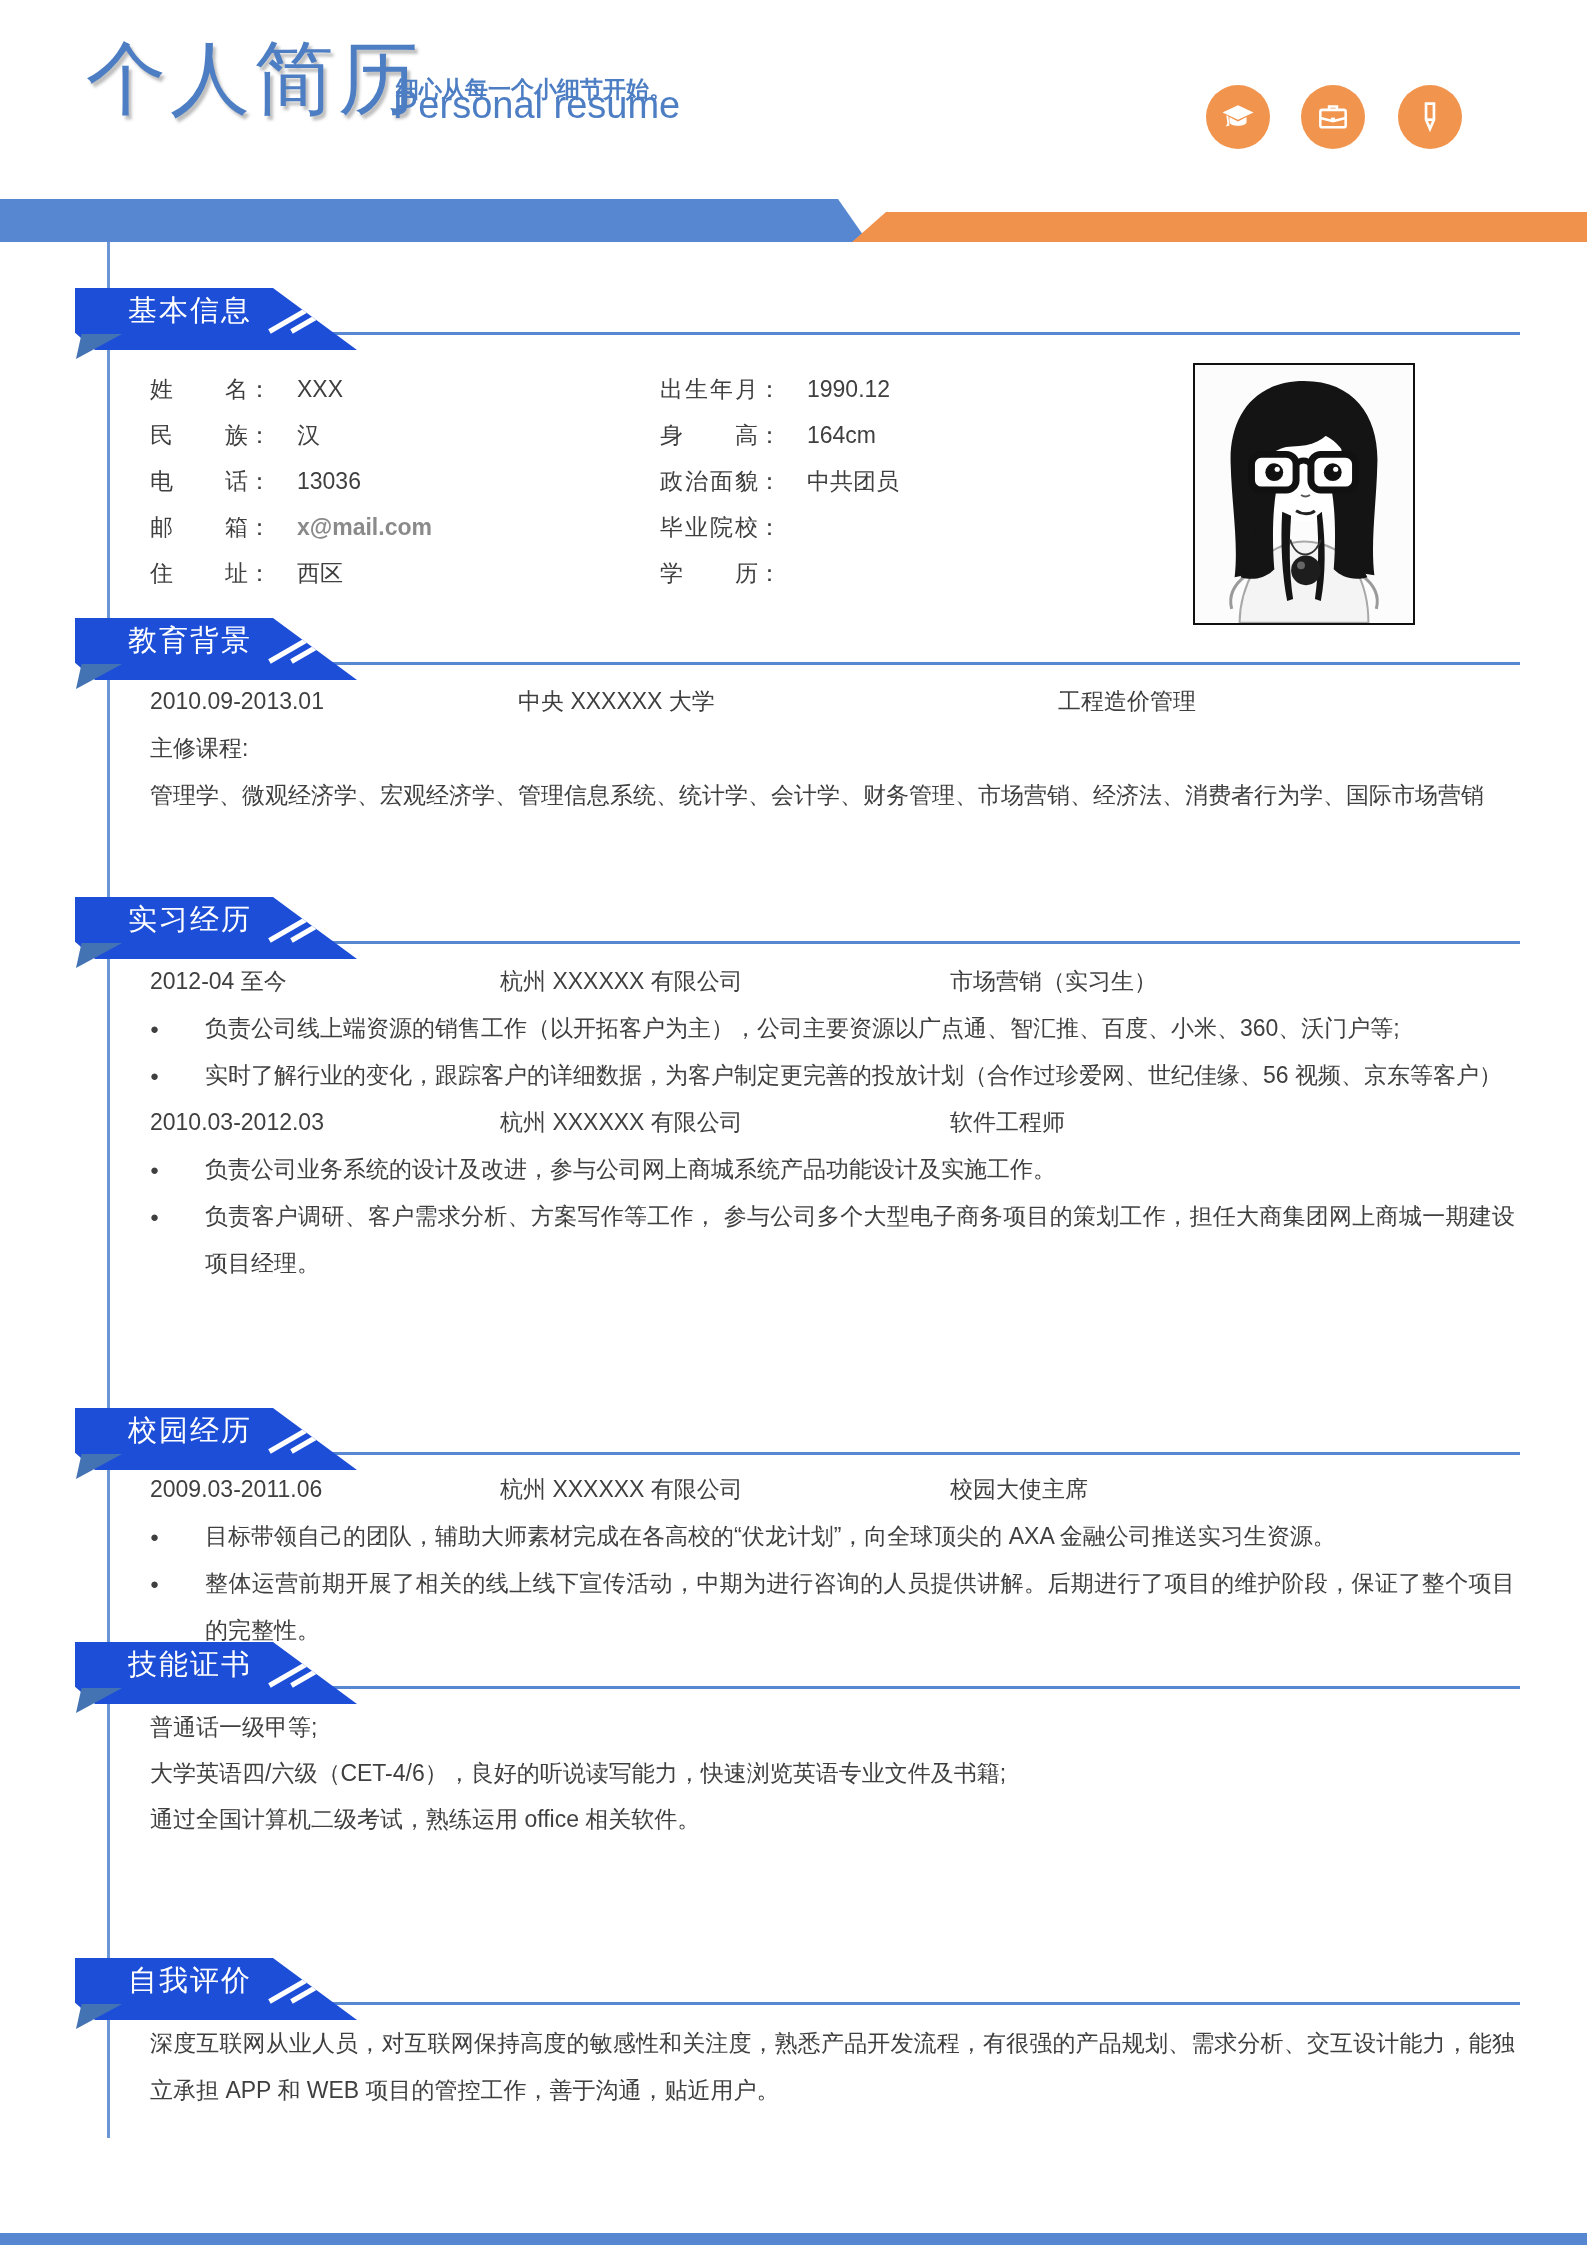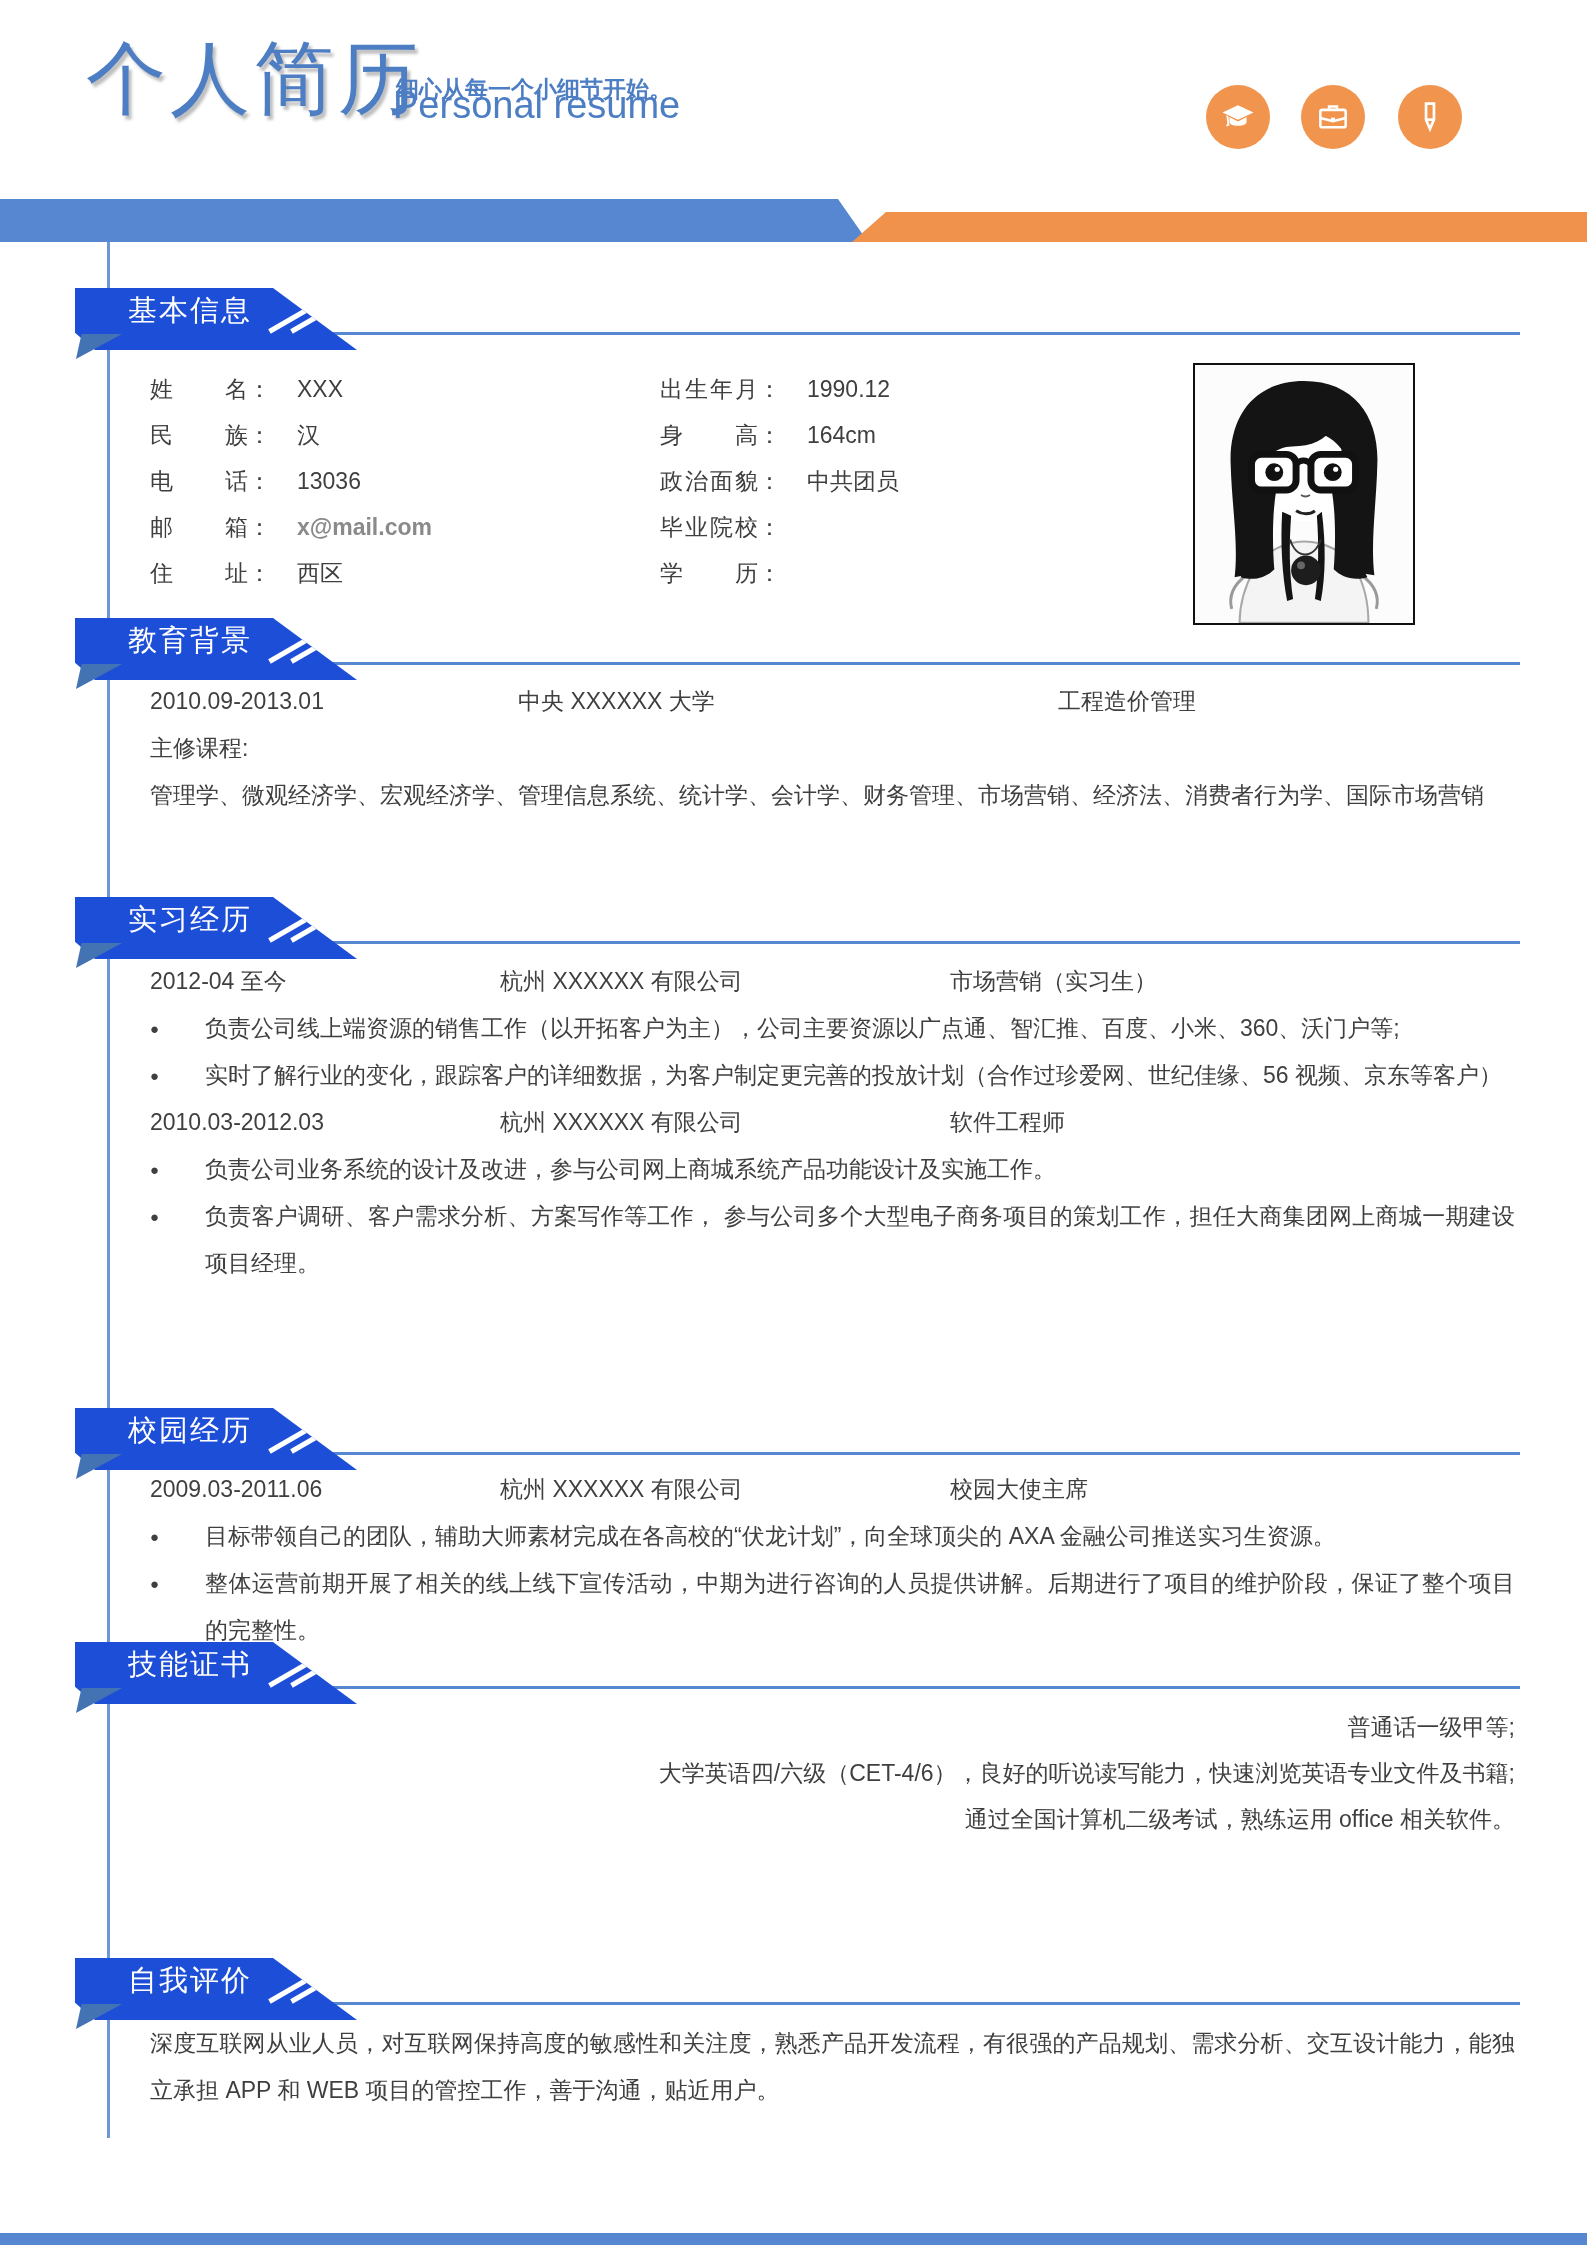--- a/index.html
+++ b/index.html
@@ -230,21 +230,21 @@
 
   <div class="section" style="top:1642px;height:225px">
     <div class="rule"></div>
     <div class="ribbon">
       <div class="stripe s1"></div>
       <div class="stripe s2"></div>
       <div class="ribbon-label">技能证书</div>
     </div>
     <div class="fold"></div>
 
-    <div class="sec-body" style="top:62px;line-height:46px;text-align:right">
+    <div class="sec-body" style="top:62px;line-height:46px;text-align:left">
       <div>普通话一级甲等;</div>
       <div>大学英语四/六级（CET-4/6），良好的听说读写能力，快速浏览英语专业文件及书籍;</div>
       <div>通过全国计算机二级考试，熟练运用 office 相关软件。</div>
     </div>
   </div>
 
   <div class="section" style="top:1958px;height:180px">
     <div class="rule"></div>
     <div class="ribbon">
       <div class="stripe s1"></div>

